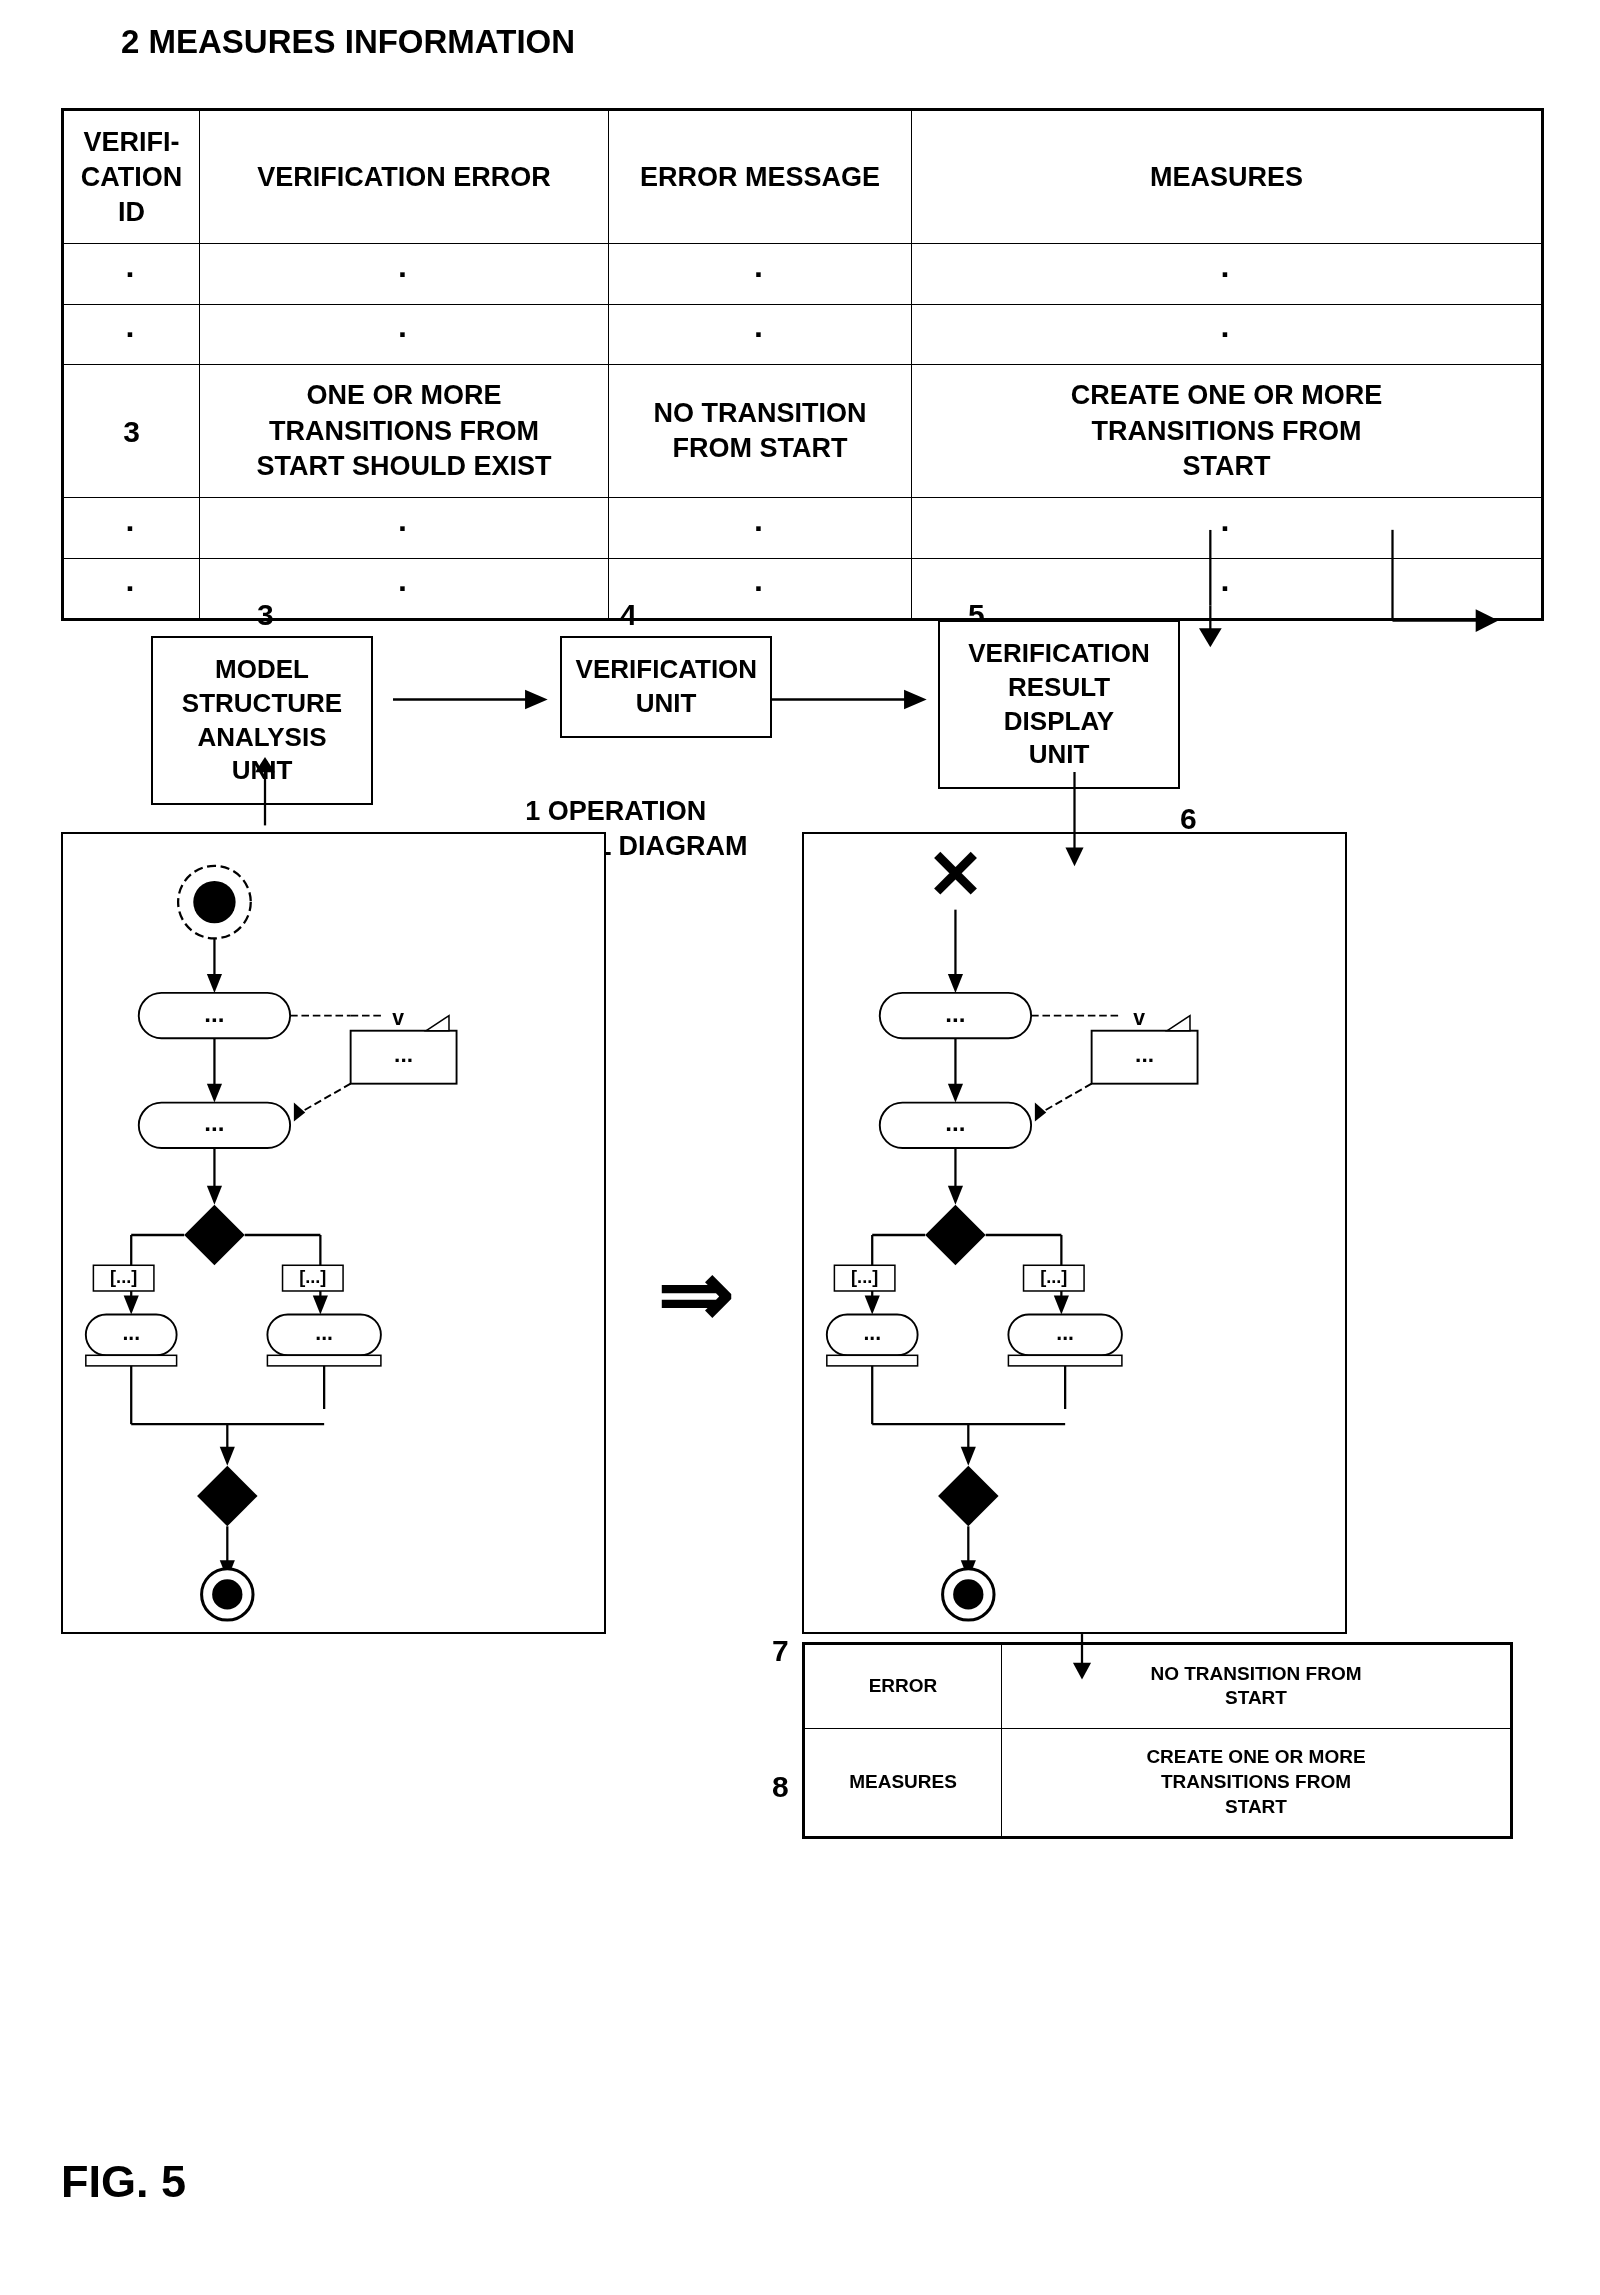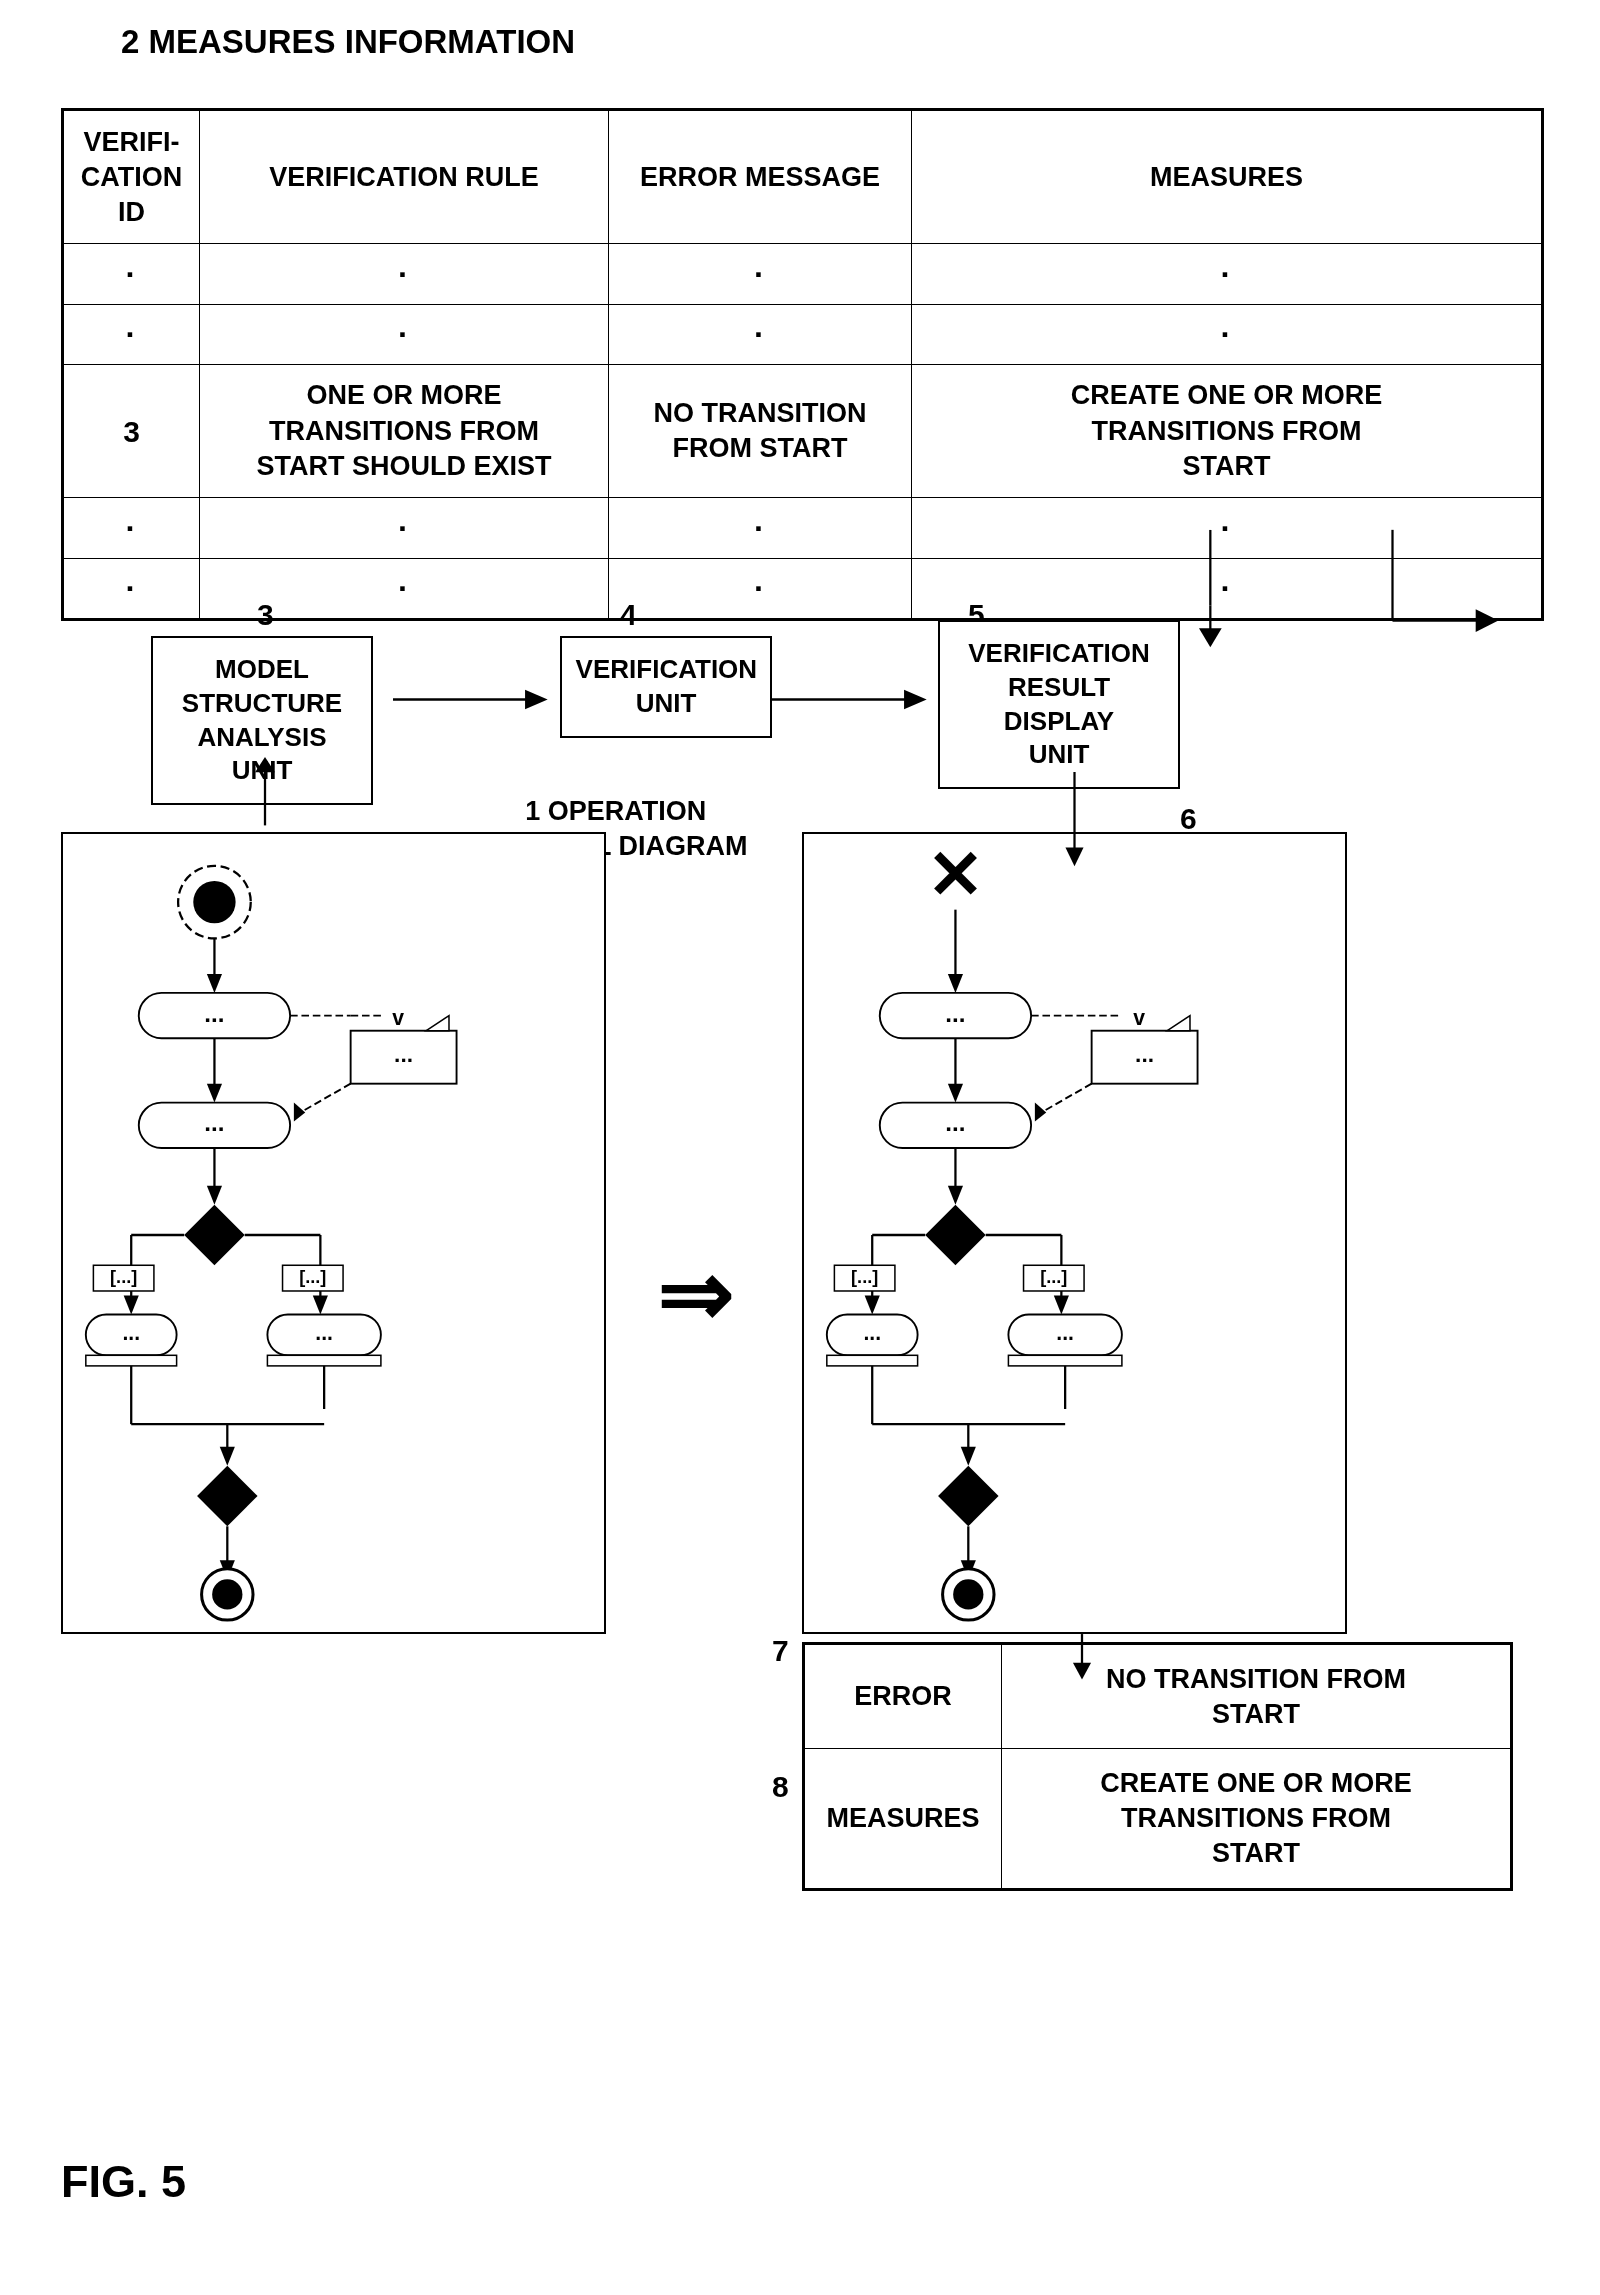--- a/index.html
+++ b/index.html
@@ -50,21 +50,21 @@
 
 <div class="page">
 
   <div style="position:absolute; top:23px; left:121px; font-size:33px; font-weight:bold;">2   MEASURES INFORMATION</div>
 
   <div style="position:absolute; top:76px; left:61px; width:1483px; border:2.3px solid #000;margin-top:32px;">
     <table class="measures-table">
       <thead>
         <tr>
           <th style="width:136px;">VERIFI-<br>CATION ID</th>
-          <th style="width:409px;">VERIFICATION RULE</th>
+          <th style="width:409px;">VERIFICATION ERROR</th>
           <th style="width:303px;">ERROR MESSAGE</th>
           <th>MEASURES</th>
         </tr>
       </thead>
       <tbody>
         <tr>
           <td class="dot-cell">·</td>
           <td class="dot-cell">·</td>
           <td class="dot-cell">·</td>
           <td class="dot-cell">·</td>
@@ -303,21 +303,21 @@
     <polygon points="28,100 40,125 52,100" fill="#000"></polygon>
   </svg>
 
   <div style="position:absolute; top:802px; left:1180px; font-size:30px; font-weight:bold;">6</div>
 
   <div style="position:absolute; top:1634px; left:772px; font-size:30px; font-weight:bold;">7</div>
 
   <div style="position:absolute; top:1770px; left:772px; font-size:30px; font-weight:bold;">8</div>
 
   <div style="position:absolute; top:1642px; left:802px; width:711px; border:2.3px solid #000;">
-    <table style="width:100%; border-collapse:collapse; font-size:27px; font-weight:bold;">
+    <table style="width:100%; border-collapse:collapse; font-size:19px; font-weight:bold;">
       <tbody>
           <tr>
         <td style="border:1.5px solid #000; padding:16.6px 21px; width:197px; text-align:center; vertical-align:middle;">
           ERROR
         </td>
         <td style="border:1.5px solid #000; padding:16.6px 21px; text-align:center; vertical-align:middle; line-height:1.3;">
           NO TRANSITION FROM<br>START
         </td>
       </tr>
       <tr>

